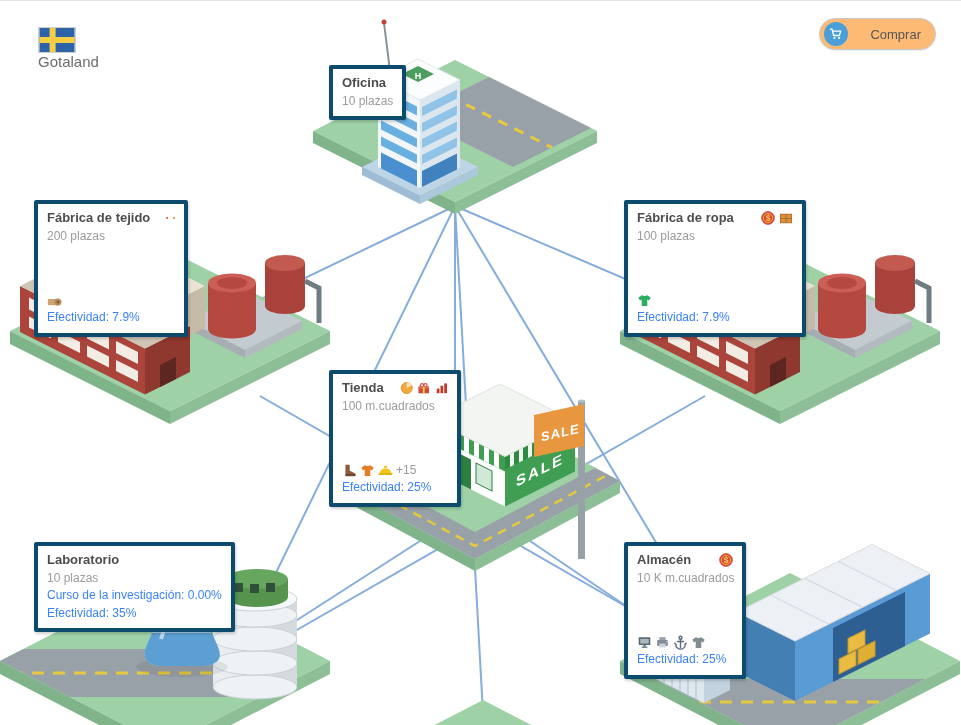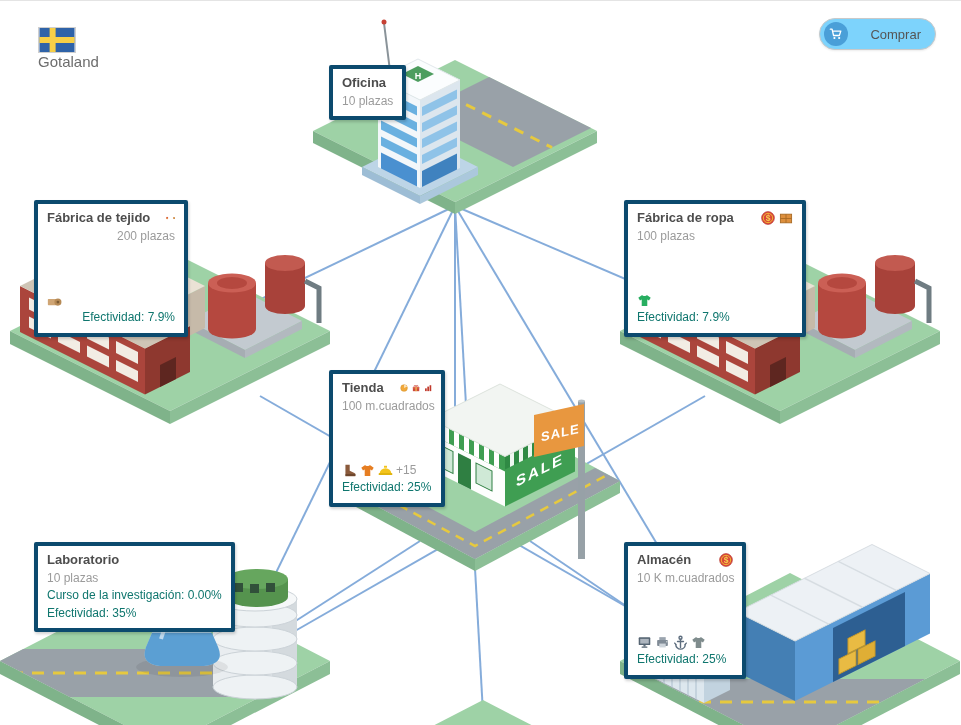--- a/index.html
+++ b/index.html
@@ -16,33 +16,33 @@
     position:absolute; z-index:5; background:#fff;
     border:4px solid #0c4a6e; border-radius:2px;
     box-shadow:1px 2px 3px rgba(0,0,0,.18);
     padding:5px 9px 6px; font-size:12px; color:#9b9b9b;
     line-height:1.45; white-space:nowrap;
   }
   .card .title { font-weight:bold; color:#4d4d4d; font-size:13px; }
   .titlerow { display:flex; align-items:center; gap:4px; }
   .titlerow .spacer { flex:1; min-width:8px; }
   .iconrow { display:flex; align-items:center; gap:3px; height:17px;margin-top:47px; }
-  .red { color:#0f766e; }
+  .red { color:#3b82f6; }
   .muted { color:#9b9b9b; }
   .icon { width:14px; height:14px; display:block; }
   .iconrow .icon { width:15px; height:15px; }
 
   .region { position:absolute; left:38px; top:26px; z-index:6; }
   .region svg { display:block; border:1px solid #cfcfcf; }
   .region-name { color:#6d6d6d; font-size:15px; }
 
   .buy-btn {
     position:absolute; top:17px; right:25px; z-index:6;
     display:flex; align-items:center; gap:22px;
-    background:#7dd3fc; border:1px solid #c9c9c9; border-radius:17px;
+    background:#fdba74; border:1px solid #c9c9c9; border-radius:17px;
     padding:3px 14px 3px 4px; font-family:inherit; font-size:13px; color:#555;
     box-shadow:0 1px 2px rgba(0,0,0,.08);
   }
   .cart-circle {
     width:24px; height:24px; border-radius:50%; background:#4a9fd8;
     display:flex; align-items:center; justify-content:center; flex:0 0 auto;
   }
 </style>
 </head>
 <body>
@@ -391,21 +391,21 @@
   <span data-interactable="false">Comprar</span>
 </button>
 
 <div class="card" style="left:329px; top:64px;" data-interactable="true">
   <div class="titlerow">
     <span class="title" data-interactable="false">Oficina</span>
   </div>
   <div class="muted" data-interactable="false">10 plazas</div>
 </div>
 
-<div class="card" style="left:34px; top:199px; width:154px;text-align:right;" data-interactable="true">
+<div class="card" style="left:34px; top:199px; width:154px;" data-interactable="true">
   <div class="titlerow">
     <span class="title" data-interactable="false">Fábrica de tejido</span>
     <span class="spacer"></span>
     <svg class="icon" data-interactable="false">
         <use href="#i-money"></use>
       </svg>
     <svg class="icon" data-interactable="false">
         <use href="#i-goods"></use>
       </svg>
   </div>
@@ -431,21 +431,21 @@
   </div>
   <div class="muted" data-interactable="false">100 plazas</div>
   <div class="iconrow">
     <svg class="icon" style="color:#27ae60" data-interactable="false">
         <use href="#i-tshirt"></use>
       </svg>
   </div>
   <div class="red" data-interactable="false">Efectividad: 7.9%</div>
 </div>
 
-<div class="card" style="left:329px; top:369px; width:116px;" data-interactable="true">
+<div class="card" style="left:329px; top:369px; width:132px;" data-interactable="true">
   <div class="titlerow">
     <span class="title" data-interactable="false">Tienda</span>
     <span class="spacer"></span>
     <svg class="icon" data-interactable="false">
         <use href="#i-pie"></use>
       </svg>
     <svg class="icon" data-interactable="false">
         <use href="#i-gift"></use>
       </svg>
     <svg class="icon" data-interactable="false">

